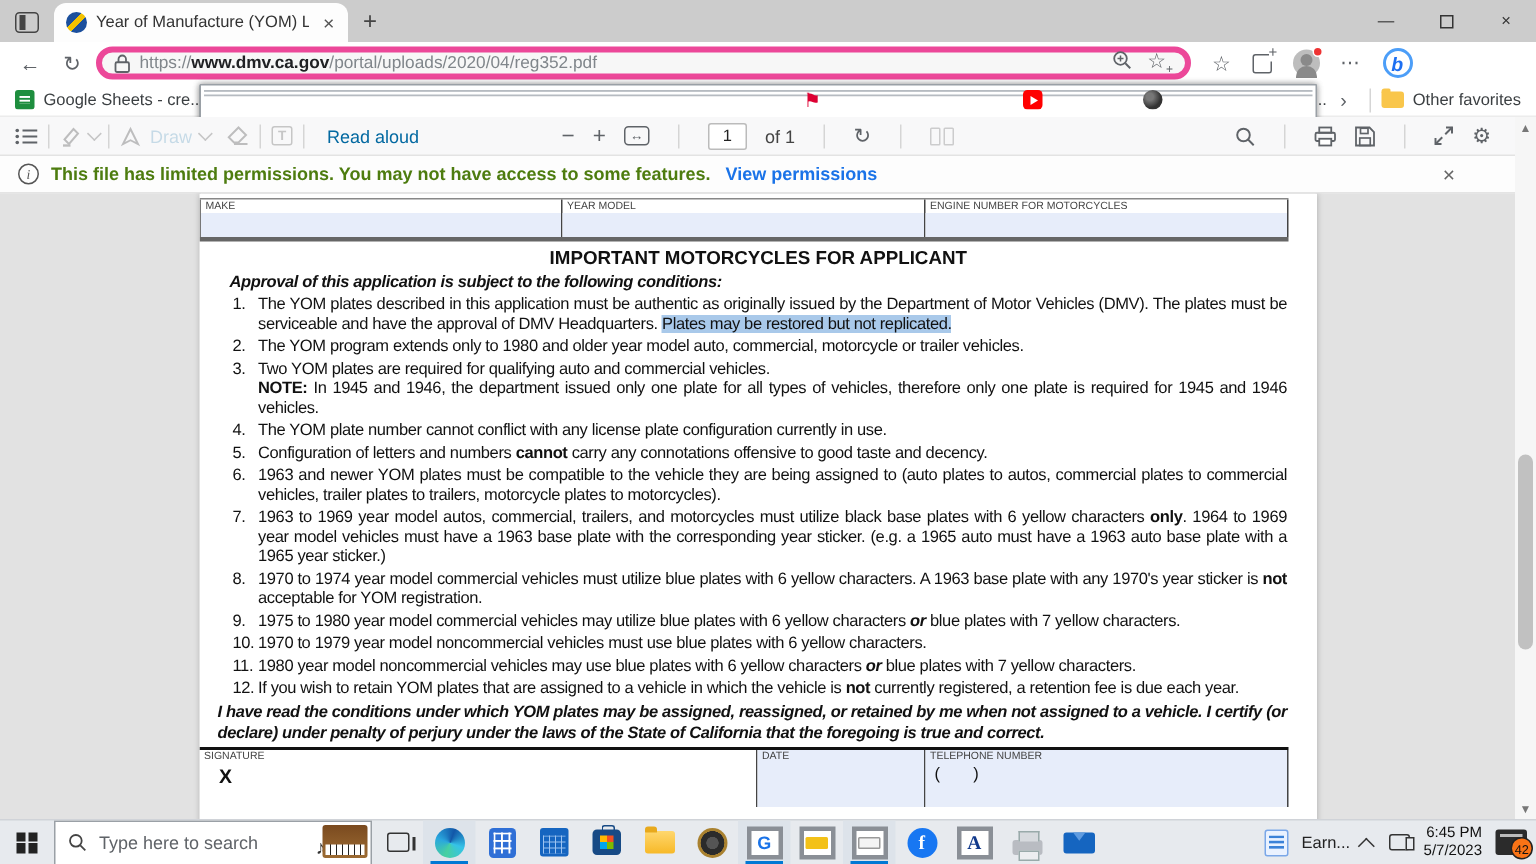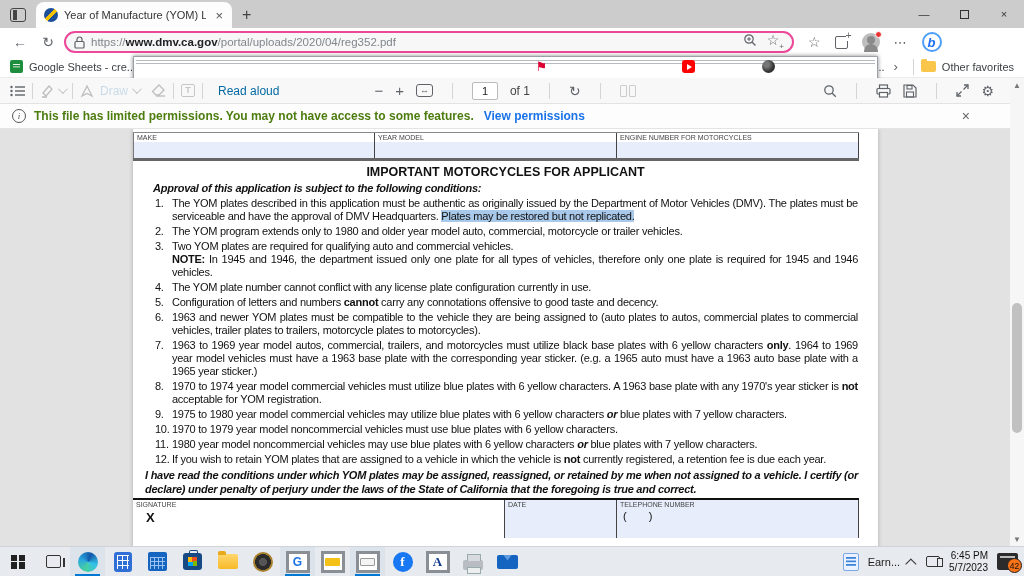--- a/index.html
+++ b/index.html
@@ -20,21 +20,21 @@
   .tabclose{font-size:13px;color:#555;padding:0 3px;cursor:default;}
   .newtab{font-size:16px;color:#444;margin:0 0 4px 10px;}
   .wincontrols{margin-left:auto;display:flex;align-self:flex-start;height:28px;}
   .wincontrols>span{width:40px;height:28px;display:flex;align-items:center;justify-content:center;color:#333;font-size:11px;}
   .win-restore i{display:block;width:9px;height:9px;border:1px solid #333;}
   .win-close{font-size:15px;}
 
   
   .urlrow{position:absolute;left:0;top:28px;width:1024px;height:28px;background:#fff;display:flex;align-items:center;padding:0 8px;gap:4px;}
   .navbtn{width:24px;height:24px;font-size:14px;}
-  .urlpill{flex:1;height:22px;background:#f7f7f7;border:2px solid #ec4899;border-radius:12px;display:flex;align-items:center;padding:0 8px;gap:6px;max-width:730px;}
+  .urlpill{flex:1;height:22px;background:#f7f7f7;border:4px solid #ec4899;border-radius:12px;display:flex;align-items:center;padding:0 8px;gap:6px;max-width:730px;}
   .urltext{font-size:11.5px;color:#80868b;white-space:nowrap;overflow:hidden;flex:1;}
   .urltext .host{color:#202124;font-weight:bold;}
   .pillicons{display:flex;gap:10px;margin-left:auto;}
   .toolicons{display:flex;align-items:center;gap:14px;margin-left:10px;margin-right:2px;}
   .star{font-size:14px;color:#5f6368;line-height:1;}
   .collections{width:13px;height:13px;border:1.5px solid #5f6368;border-radius:2px;position:relative;}
   .collections::before{content:"+";position:absolute;right:-5px;top:-7px;font-size:10px;color:#5f6368;background:#fff;}
   .avatar{width:18px;height:18px;border-radius:50%;background:#bdbdbd;position:relative;overflow:visible;}
   .avatar::before{content:"";position:absolute;left:5px;top:3px;width:8px;height:8px;border-radius:50%;background:#8a8a8a;}
   .avatar::after{content:"";position:absolute;left:2px;top:11px;width:14px;height:8px;border-radius:7px 7px 0 0;background:#8a8a8a;}
@@ -441,20 +441,31 @@
 
 <div class="taskbar">
   <div class="tbbtn startbtn">
       <span class="winlogo">
         <i></i>
         <i></i>
         <i></i>
         <i></i>
       </span>
     </div>
+  <div class="searchbox">
+    <svg width="13" height="13" viewBox="0 0 14 14">
+        <circle cx="6" cy="6" r="4.2" fill="none" stroke="#444" stroke-width="1.3"></circle>
+        <line x1="9.2" y1="9.2" x2="12.8" y2="12.8" stroke="#444" stroke-width="1.3"></line>
+      </svg>
+    <span class="searchph">Type here to search</span>
+    <span class="shl">
+      <span class="note">♪</span>
+      <span class="piano"></span>
+    </span>
+  </div>
   <div class="tbbtn taskview">
       <span class="tvico"></span>
     </div>
   <div class="tbbtn appbtn active">
       <span class="edgeico"></span>
     </div>
   <div class="tbbtn appbtn">
       <span class="calcico"></span>
     </div>
   <div class="tbbtn appbtn">

